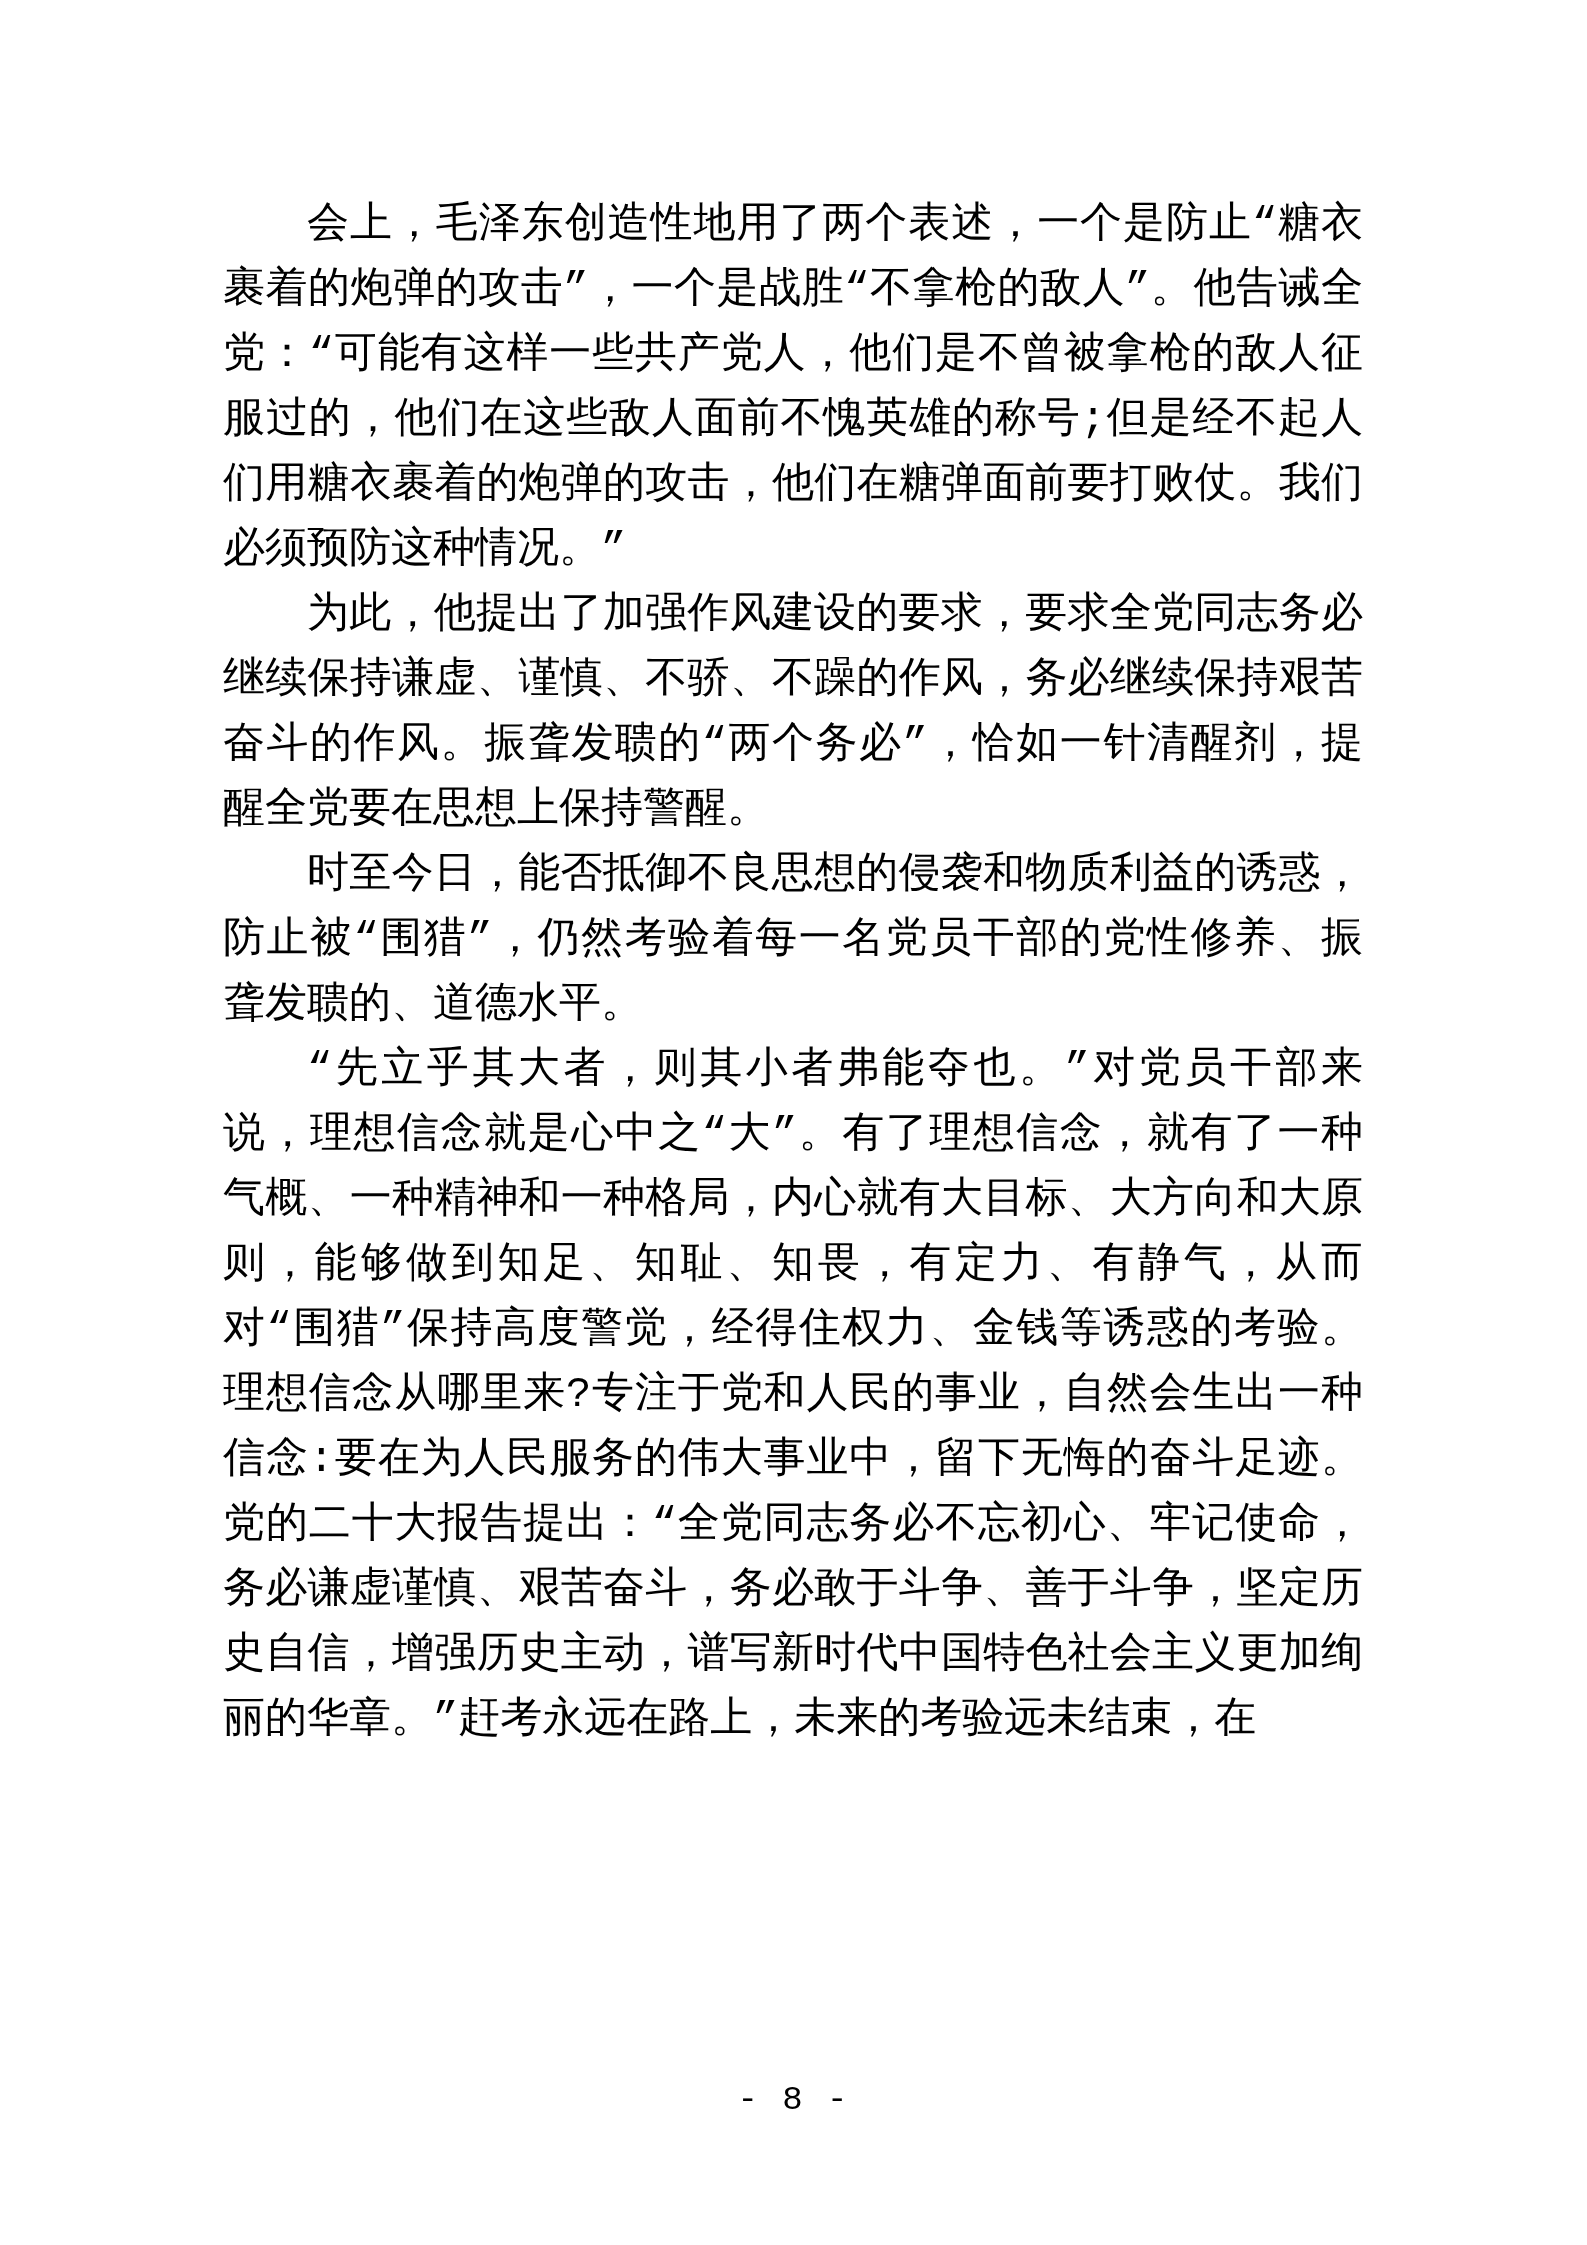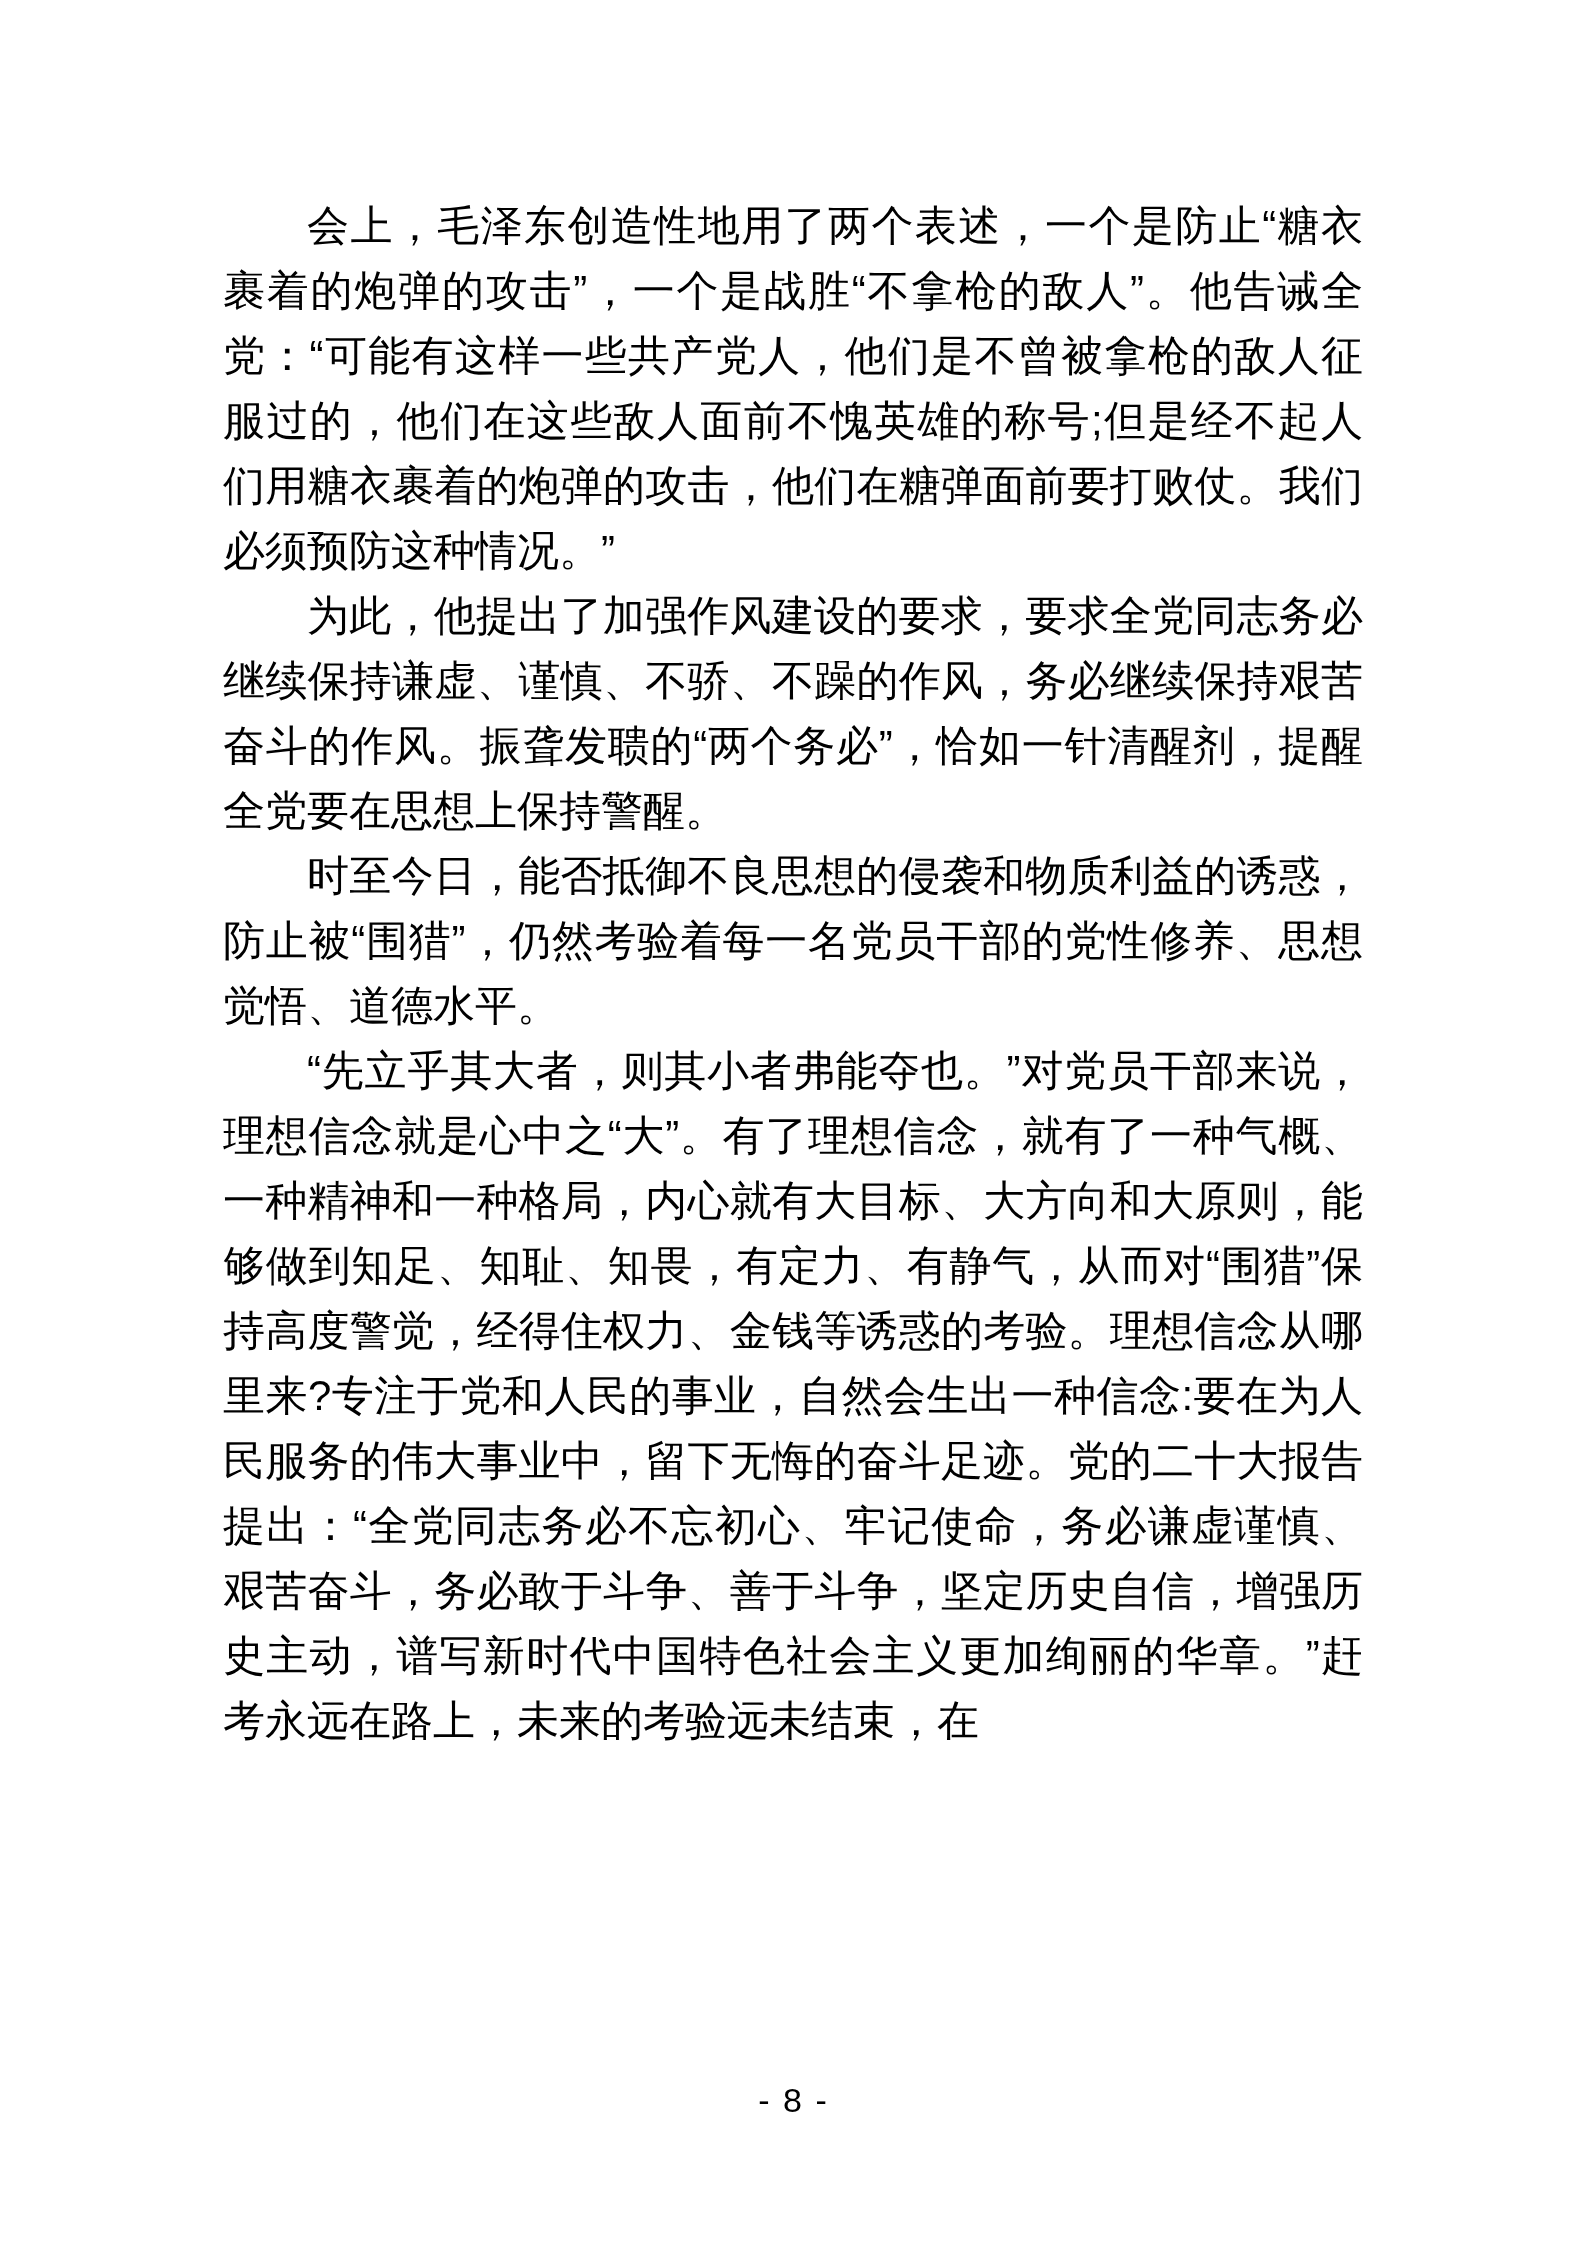--- a/index.html
+++ b/index.html
@@ -6,21 +6,21 @@
     margin: 0;
     padding: 0;
     background: #ffffff;
   }
   .page {
     position: relative;
     width: 1587px;
     height: 2245px;
     background: #ffffff;
     color: #000000;
-    font-family: Liberation Sans, sans-serif;
+    font-family: Liberation Mono, monospace;
     overflow: hidden;
   }
   .text-block {
     position: absolute;
     left: 223px;
     top: 193px;
     width: 1140px;
   }
   .para {
     margin: 0;
@@ -44,17 +44,17 @@
     letter-spacing: 2px;
   }
 </style>
 </head>
 <body>
 
 <div class="page">
   <div class="text-block">
     <p class="para">会上，毛泽东创造性地用了两个表述，一个是防止“糖衣裹着的炮弹的攻击”，一个是战胜“不拿枪的敌人”。他告诫全党：“可能有这样一些共产党人，他们是不曾被拿枪的敌人征服过的，他们在这些敌人面前不愧英雄的称号;但是经不起人们用糖衣裹着的炮弹的攻击，他们在糖弹面前要打败仗。我们必须预防这种情况。”</p>
     <p class="para">为此，他提出了加强作风建设的要求，要求全党同志务必继续保持谦虚、谨慎、不骄、不躁的作风，务必继续保持艰苦奋斗的作风。振聋发聩的“两个务必”，恰如一针清醒剂，提醒全党要在思想上保持警醒。</p>
-    <p class="para">时至今日，能否抵御不良思想的侵袭和物质利益的诱惑，防止被“围猎”，仍然考验着每一名党员干部的党性修养、思想觉悟、道德水平。</p>
+    <p class="para">时至今日，能否抵御不良思想的侵袭和物质利益的诱惑，防止被“围猎”，仍然考验着每一名党员干部的党性修养、振聋发聩的、道德水平。</p>
     <p class="para">“先立乎其大者，则其小者弗能夺也。”对党员干部来说，理想信念就是心中之“大”。有了理想信念，就有了一种气概、一种精神和一种格局，内心就有大目标、大方向和大原则，能够做到知足、知耻、知畏，有定力、有静气，从而对“围猎”保持高度警觉，经得住权力、金钱等诱惑的考验。理想信念从哪里来?专注于党和人民的事业，自然会生出一种信念:要在为人民服务的伟大事业中，留下无悔的奋斗足迹。党的二十大报告提出：“全党同志务必不忘初心、牢记使命，务必谦虚谨慎、艰苦奋斗，务必敢于斗争、善于斗争，坚定历史自信，增强历史主动，谱写新时代中国特色社会主义更加绚丽的华章。”赶考永远在路上，未来的考验远未结束，在</p>
   </div>
   <div class="footer">- 8 -</div>
 </div>
 
 </body></html>

